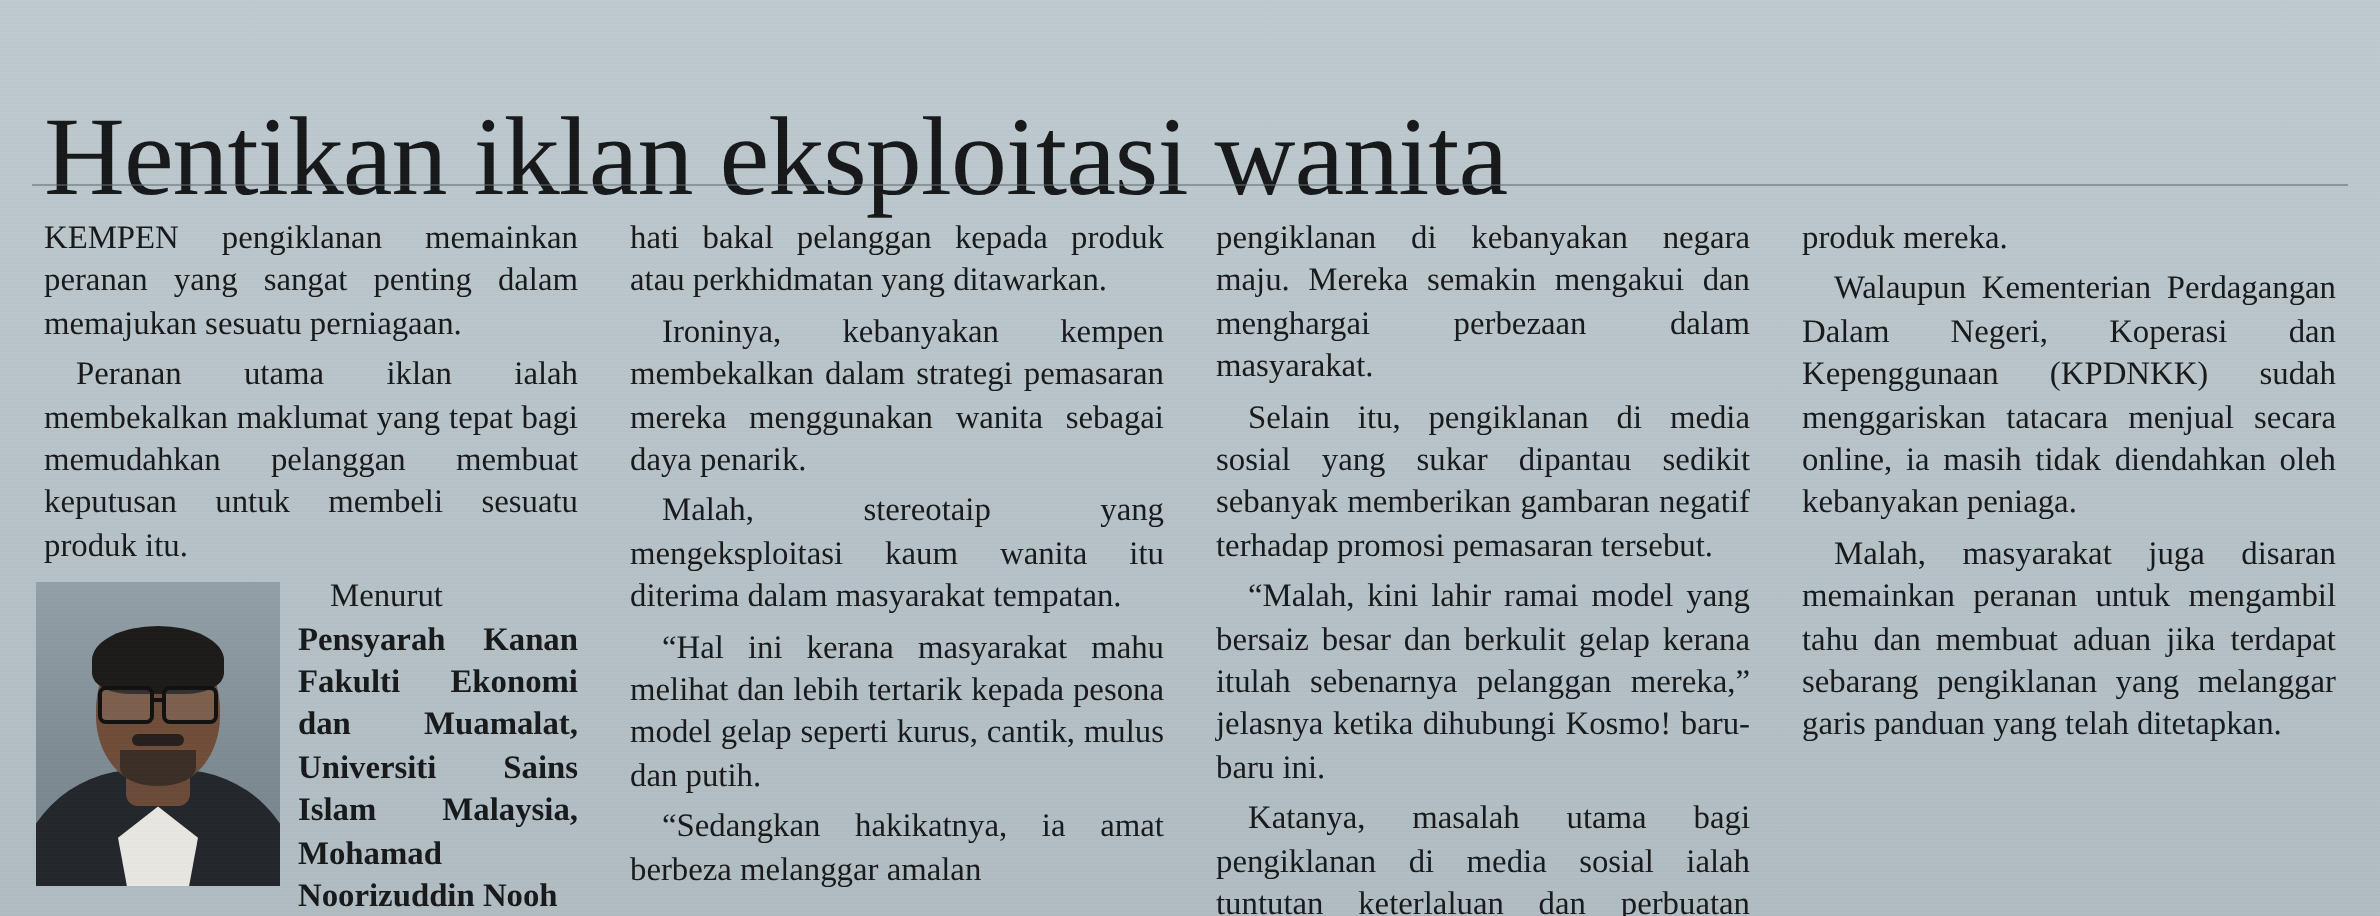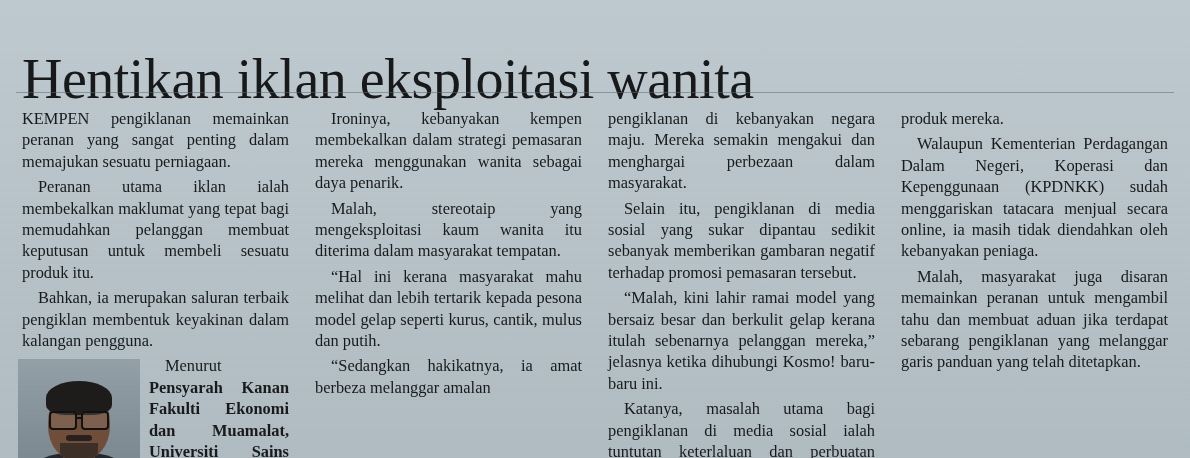--- a/index.html
+++ b/index.html
@@ -204,21 +204,20 @@
 <div class="page">
 
   <h1 class="headline">Hentikan iklan eksploitasi wanita</h1>
   <div class="rule"></div>
 
   <div class="columns">
 
     <div class="col">
       <p class="first">KEMPEN pengiklanan memainkan peranan yang sangat penting dalam memajukan sesuatu perniagaan.</p>
       <p>Peranan utama iklan ialah membekalkan maklumat yang tepat bagi memudahkan pelanggan membuat keputusan untuk membeli sesuatu produk itu.</p>
-      <p>Bahkan, ia merupakan saluran terbaik pengiklan membentuk keyakinan dalam kalangan pengguna.</p>
 
       <div class="figure">
         <div class="photo">
           <div class="bg"></div>
           <div class="shoulders"></div>
           <div class="neck"></div>
           <div class="shirt"></div>
 
           <div class="head"></div>
           <div class="hair"></div>
@@ -230,20 +229,21 @@
           <div class="mustache"></div>
           <div class="beard"></div>
         </div>
 
       </div>
 
       <p><span>Menurut </span><b class="bold">Pensyarah Kanan Fakulti Ekonomi dan Muamalat, Universiti Sains Islam Malaysia, Mohamad Noorizuddin Nooh</b></p>
     </div>
 
     <div class="col">
+      <p class="first">hati bakal pelanggan kepada produk atau perkhidmatan yang ditawarkan.</p>
       <p>Ironinya, kebanyakan kempen membekalkan dalam strategi pemasaran mereka menggunakan wanita sebagai daya penarik.</p>
       <p>Malah, stereotaip yang mengeksploitasi kaum wanita itu diterima dalam masyarakat tempatan.</p>
       <p>“Hal ini kerana masyarakat mahu melihat dan lebih tertarik kepada pesona model gelap seperti kurus, cantik, mulus dan putih.</p>
       <p>“Sedangkan hakikatnya, ia amat berbeza melanggar amalan</p>
     </div>
 
     <div class="col">
       <p class="first">pengiklanan di kebanyakan negara maju. Mereka semakin mengakui dan menghargai perbezaan dalam masyarakat.</p>
       <p>Selain itu, pengiklanan di media sosial yang sukar dipantau sedikit sebanyak memberikan gambaran negatif terhadap promosi pemasaran tersebut.</p>
       <p>“Malah, kini lahir ramai model yang bersaiz besar dan berkulit gelap kerana itulah sebenarnya pelanggan mereka,” jelasnya ketika dihubungi Kosmo! baru-baru ini.</p>

